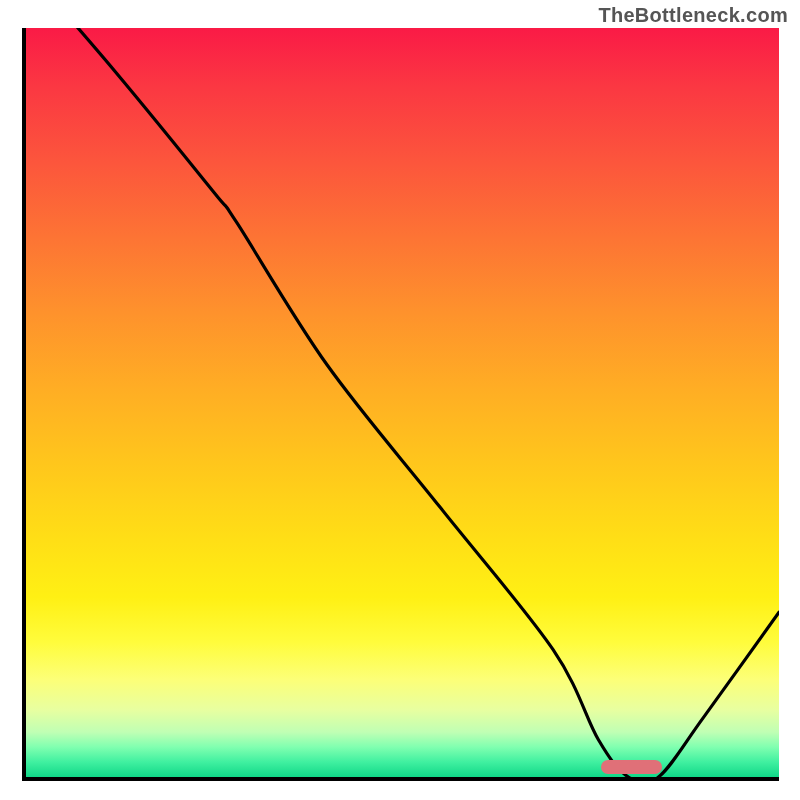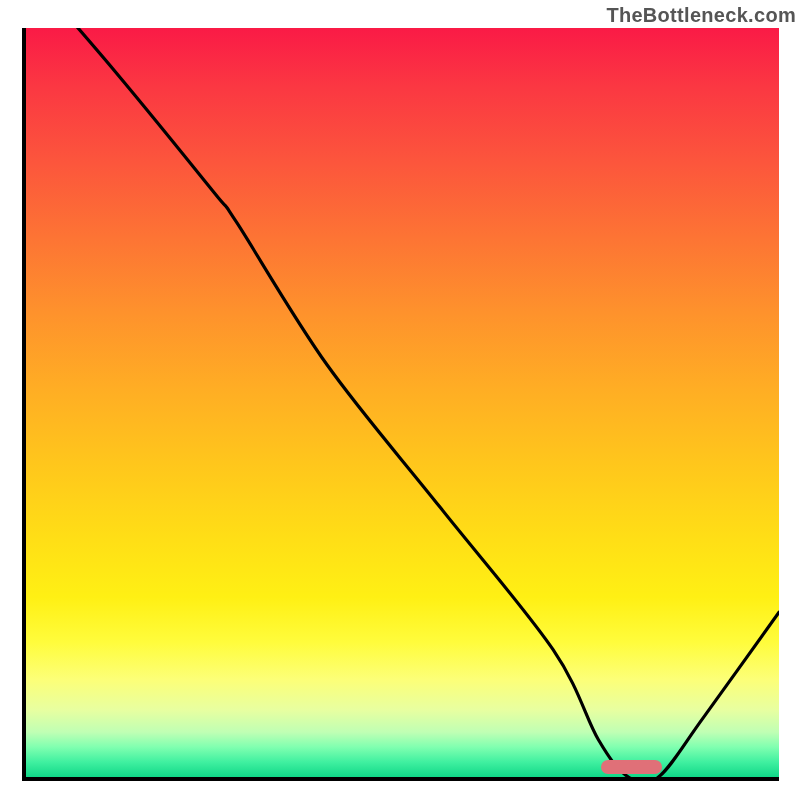--- a/index.html
+++ b/index.html
@@ -6,21 +6,21 @@
   body {
     width: 800px;
     height: 800px;
     background: #ffffff;
     position: relative;
     font-family: Arial, sans-serif;
   }
   .watermark {
     position: absolute;
     top: 4px;
-    right: 4px;
+    right: 12px;
     font-size: 20px;
     font-weight: bold;
     color: #555555;
     letter-spacing: 0.3px;
   }
   .chart-area {
     position: absolute;
     left: 22px;
     top: 28px;
     width: 757px;

